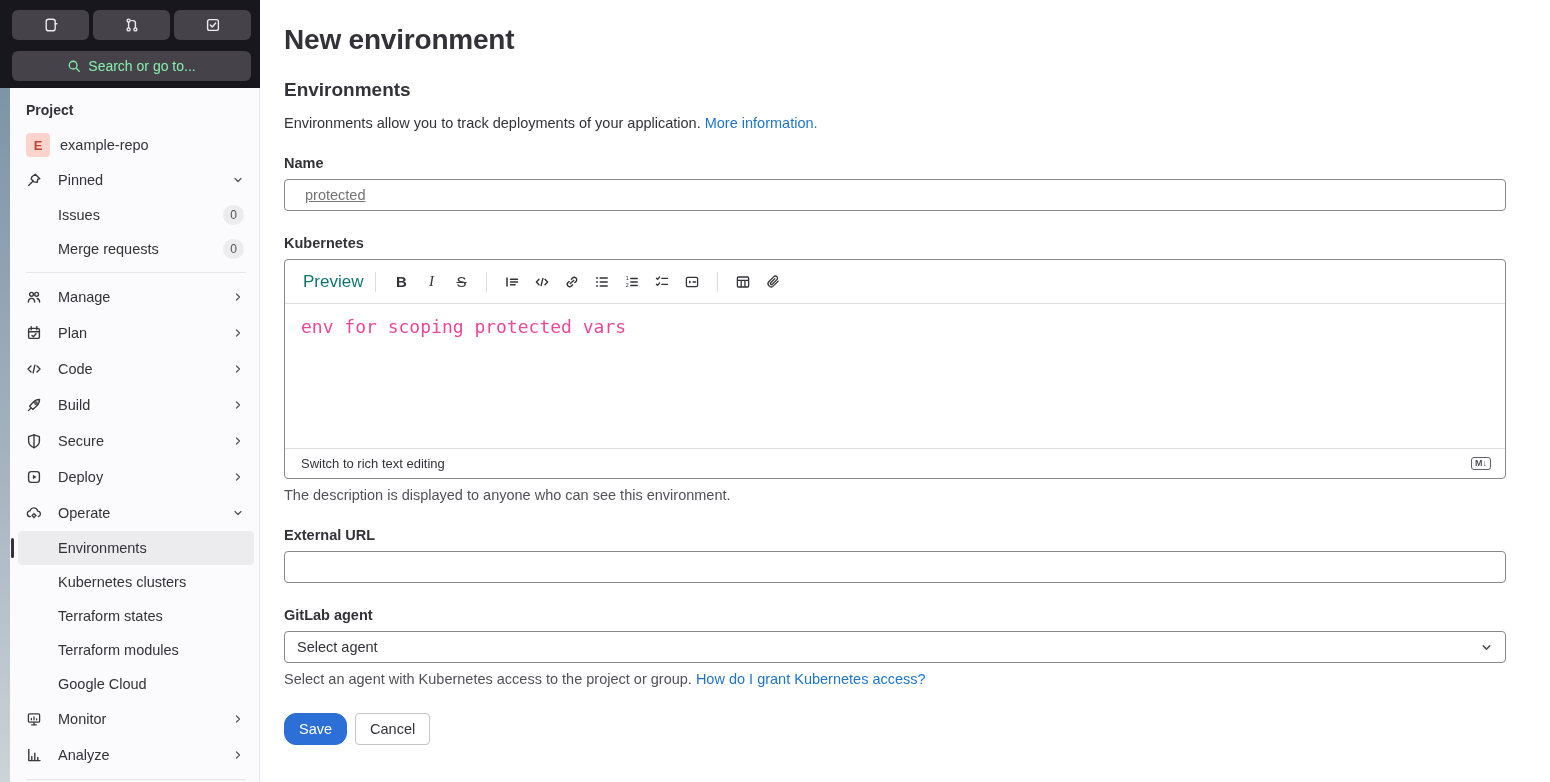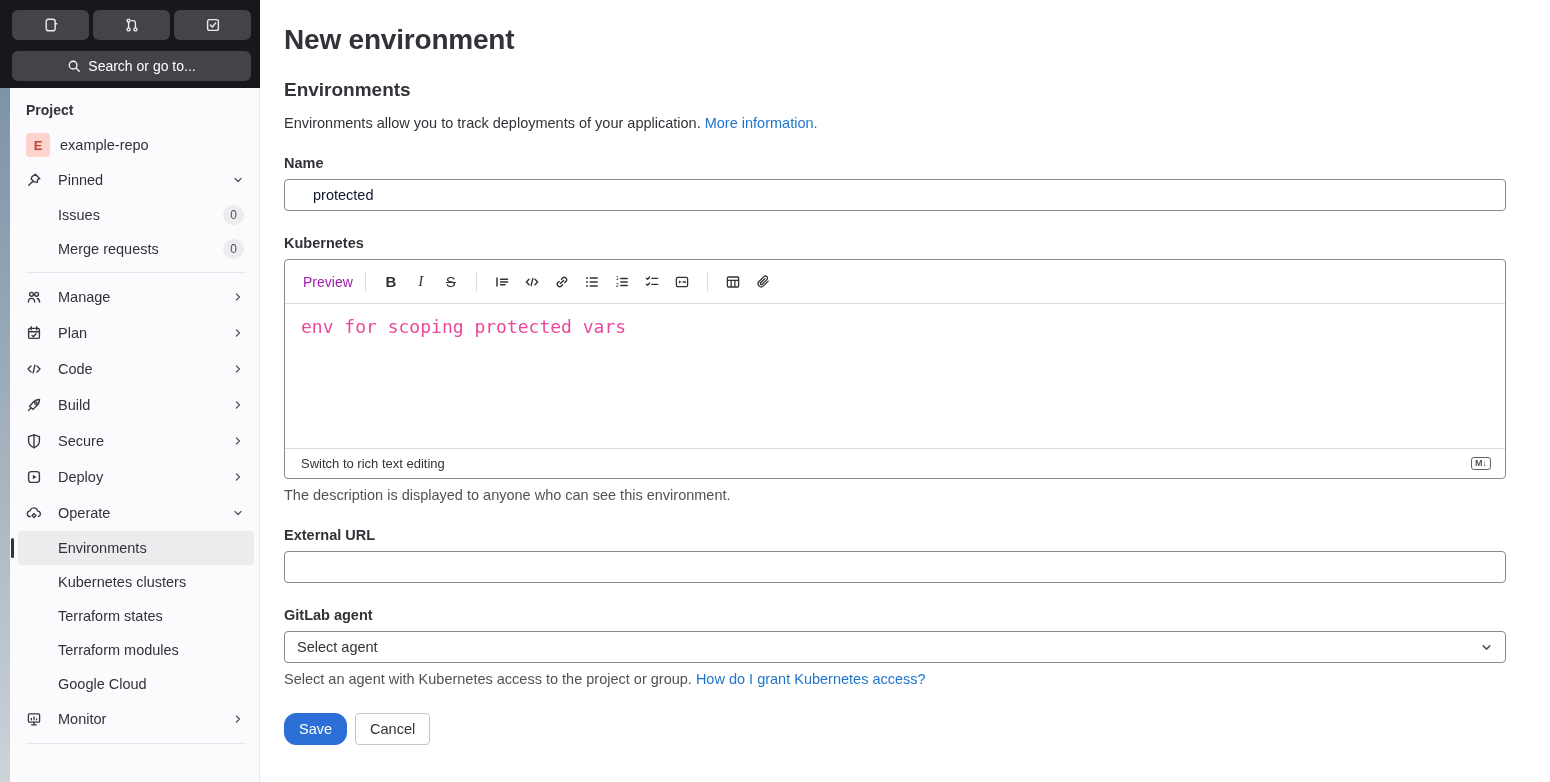--- a/index.html
+++ b/index.html
@@ -8,21 +8,21 @@
   .page { display:flex; width:1550px; height:782px; }
 
   
   .sidebar { width:260px; flex:none; display:flex; flex-direction:column; }
   .sb-header { height:88px; background:#18171d; padding:10px 9px 8px 12px; flex:none; }
   .sb-shortcuts { display:flex; gap:4px; }
   .sb-btn { flex:1; height:30px; background:#454349; border:none; border-radius:6px;
             display:flex; align-items:center; justify-content:center; color:#ececef; cursor:pointer; }
   .sb-search { margin-top:11px; height:30px; background:#454349; border-radius:6px;
                display:flex; align-items:center; justify-content:center; gap:7px;
-               color:#ffffff; font-size:14px; cursor:pointer; }
+               color:#86efac; font-size:14px; cursor:pointer; }
   .sb-body { flex:1; display:flex; min-height:0; }
   .strip { width:10px; flex:none; background:linear-gradient(180deg,#7d94a7 0%,#93a4b4 30%,#aab7c2 60%,#ccd3d9 100%); }
   .nav { flex:1; background:#fbfafd; border-right:1px solid #e7e6ea; padding:0 5px 0 8px; overflow:hidden; }
   .section-label { font-weight:700; font-size:14px; padding:14px 8px 10px; color:#333238; }
   .proj-row { display:flex; align-items:center; gap:10px; padding:0 8px; height:34px; border-radius:4px; cursor:pointer; }
   .avatar { width:24px; height:24px; border-radius:4px; background:#fdd4cd; color:#c0452e;
             font-weight:700; font-size:13px; display:flex; align-items:center; justify-content:center; flex:none; }
   .proj-name { font-size:14.5px; }
   .item { height:36px; display:flex; align-items:center; border-radius:4px; padding:0 10px 0 8px;
           font-size:14.5px; position:relative; cursor:pointer; }
@@ -38,25 +38,25 @@
   .divider { height:1px; background:#e7e6ea; margin:6px 8px; }
 
   
   .main { flex:1; padding:16px 44px 0 24px; min-width:0; }
   .h1 { font-size:28px; font-weight:700; margin-top:8px; letter-spacing:-.2px; }
   .h2 { font-size:19px; font-weight:700; margin-top:23px; }
   .intro { margin-top:14px; font-size:14.5px; }
   a.link { color:#1f75cb; text-decoration:none; cursor:pointer; }
   .field-label { font-weight:700; font-size:14.5px; margin:24px 0 8px; }
   .text-input { width:100%; height:32px; border:1px solid #89888d; border-radius:4px;
-                padding:0 28px; font-size:14.5px; color:#0f172a; background:#fff; }
+                padding:0 20px; font-size:14.5px; color:#737373; background:#fff;text-decoration:underline; }
   .editor { border:1px solid #89888d; border-radius:4px; overflow:hidden; background:#fff; }
   .ed-toolbar { display:flex; align-items:center; height:44px; padding:0 10px 0 16px;
                 border-bottom:1px solid #dcdcde; }
-  .preview-btn { font-size:14px; background:none; border:none; color:#a21caf; cursor:pointer; padding:4px 2px; }
+  .preview-btn { font-size:17px; background:none; border:none; color:#0f766e; cursor:pointer; padding:4px 2px; }
   .tb-sep { width:1px; height:20px; background:#dcdcde; margin:0 10px; flex:none; }
   .tb-btn { width:26px; height:26px; display:flex; align-items:center; justify-content:center;
             color:#333238; background:none; border:none; border-radius:4px; margin:0 2px; cursor:pointer; }
   .g-bold { font-weight:800; font-size:15px; font-family:"Liberation Sans",sans-serif; }
   .g-italic { font-style:italic; font-size:15px; font-family:"Liberation Serif",serif; }
   .g-strike { text-decoration:line-through; font-size:15px; }
   .ed-area { display:block; width:100%; height:144px; border:none; outline:none; resize:none;
              padding:12px 16px; font-family:"DejaVu Sans Mono","Liberation Mono",monospace;
              font-size:18px; color:#ec4899; }
   .ed-footer { display:flex; justify-content:space-between; align-items:center;
@@ -291,20 +291,34 @@
               </svg>
           </span>
           <span class="lbl">Monitor</span>
           <span class="chev">
             <svg width="12" height="12" viewBox="0 0 16 16" fill="none" stroke="currentColor" stroke-width="1.6" stroke-linecap="round" stroke-linejoin="round">
                 <path d="M6 4l4 4-4 4"></path>
               </svg>
           </span>
         </div>
 
+        <div class="item">
+          <span class="ic">
+            <svg width="16" height="16" viewBox="0 0 16 16" fill="none" stroke="currentColor" stroke-width="1.4" stroke-linecap="round" stroke-linejoin="round">
+                <path d="M2.8 2.4v11.2h11.2"></path>
+                <path d="M5.8 13.6V9.4M8.8 13.6V6.2M11.8 13.6v-3.2"></path>
+              </svg>
+          </span>
+          <span class="lbl">Analyze</span>
+          <span class="chev">
+            <svg width="12" height="12" viewBox="0 0 16 16" fill="none" stroke="currentColor" stroke-width="1.6" stroke-linecap="round" stroke-linejoin="round">
+                <path d="M6 4l4 4-4 4"></path>
+              </svg>
+          </span>
+        </div>
 
         <div class="divider"></div>
       </nav>
     </div>
   </aside>
 
   <main class="main">
     <h1 class="h1">New environment</h1>
     <h2 class="h2">Environments</h2>
     <p class="intro"><span>Environments allow you to track deployments of your application. </span><a class="link">More information.</a></p>

